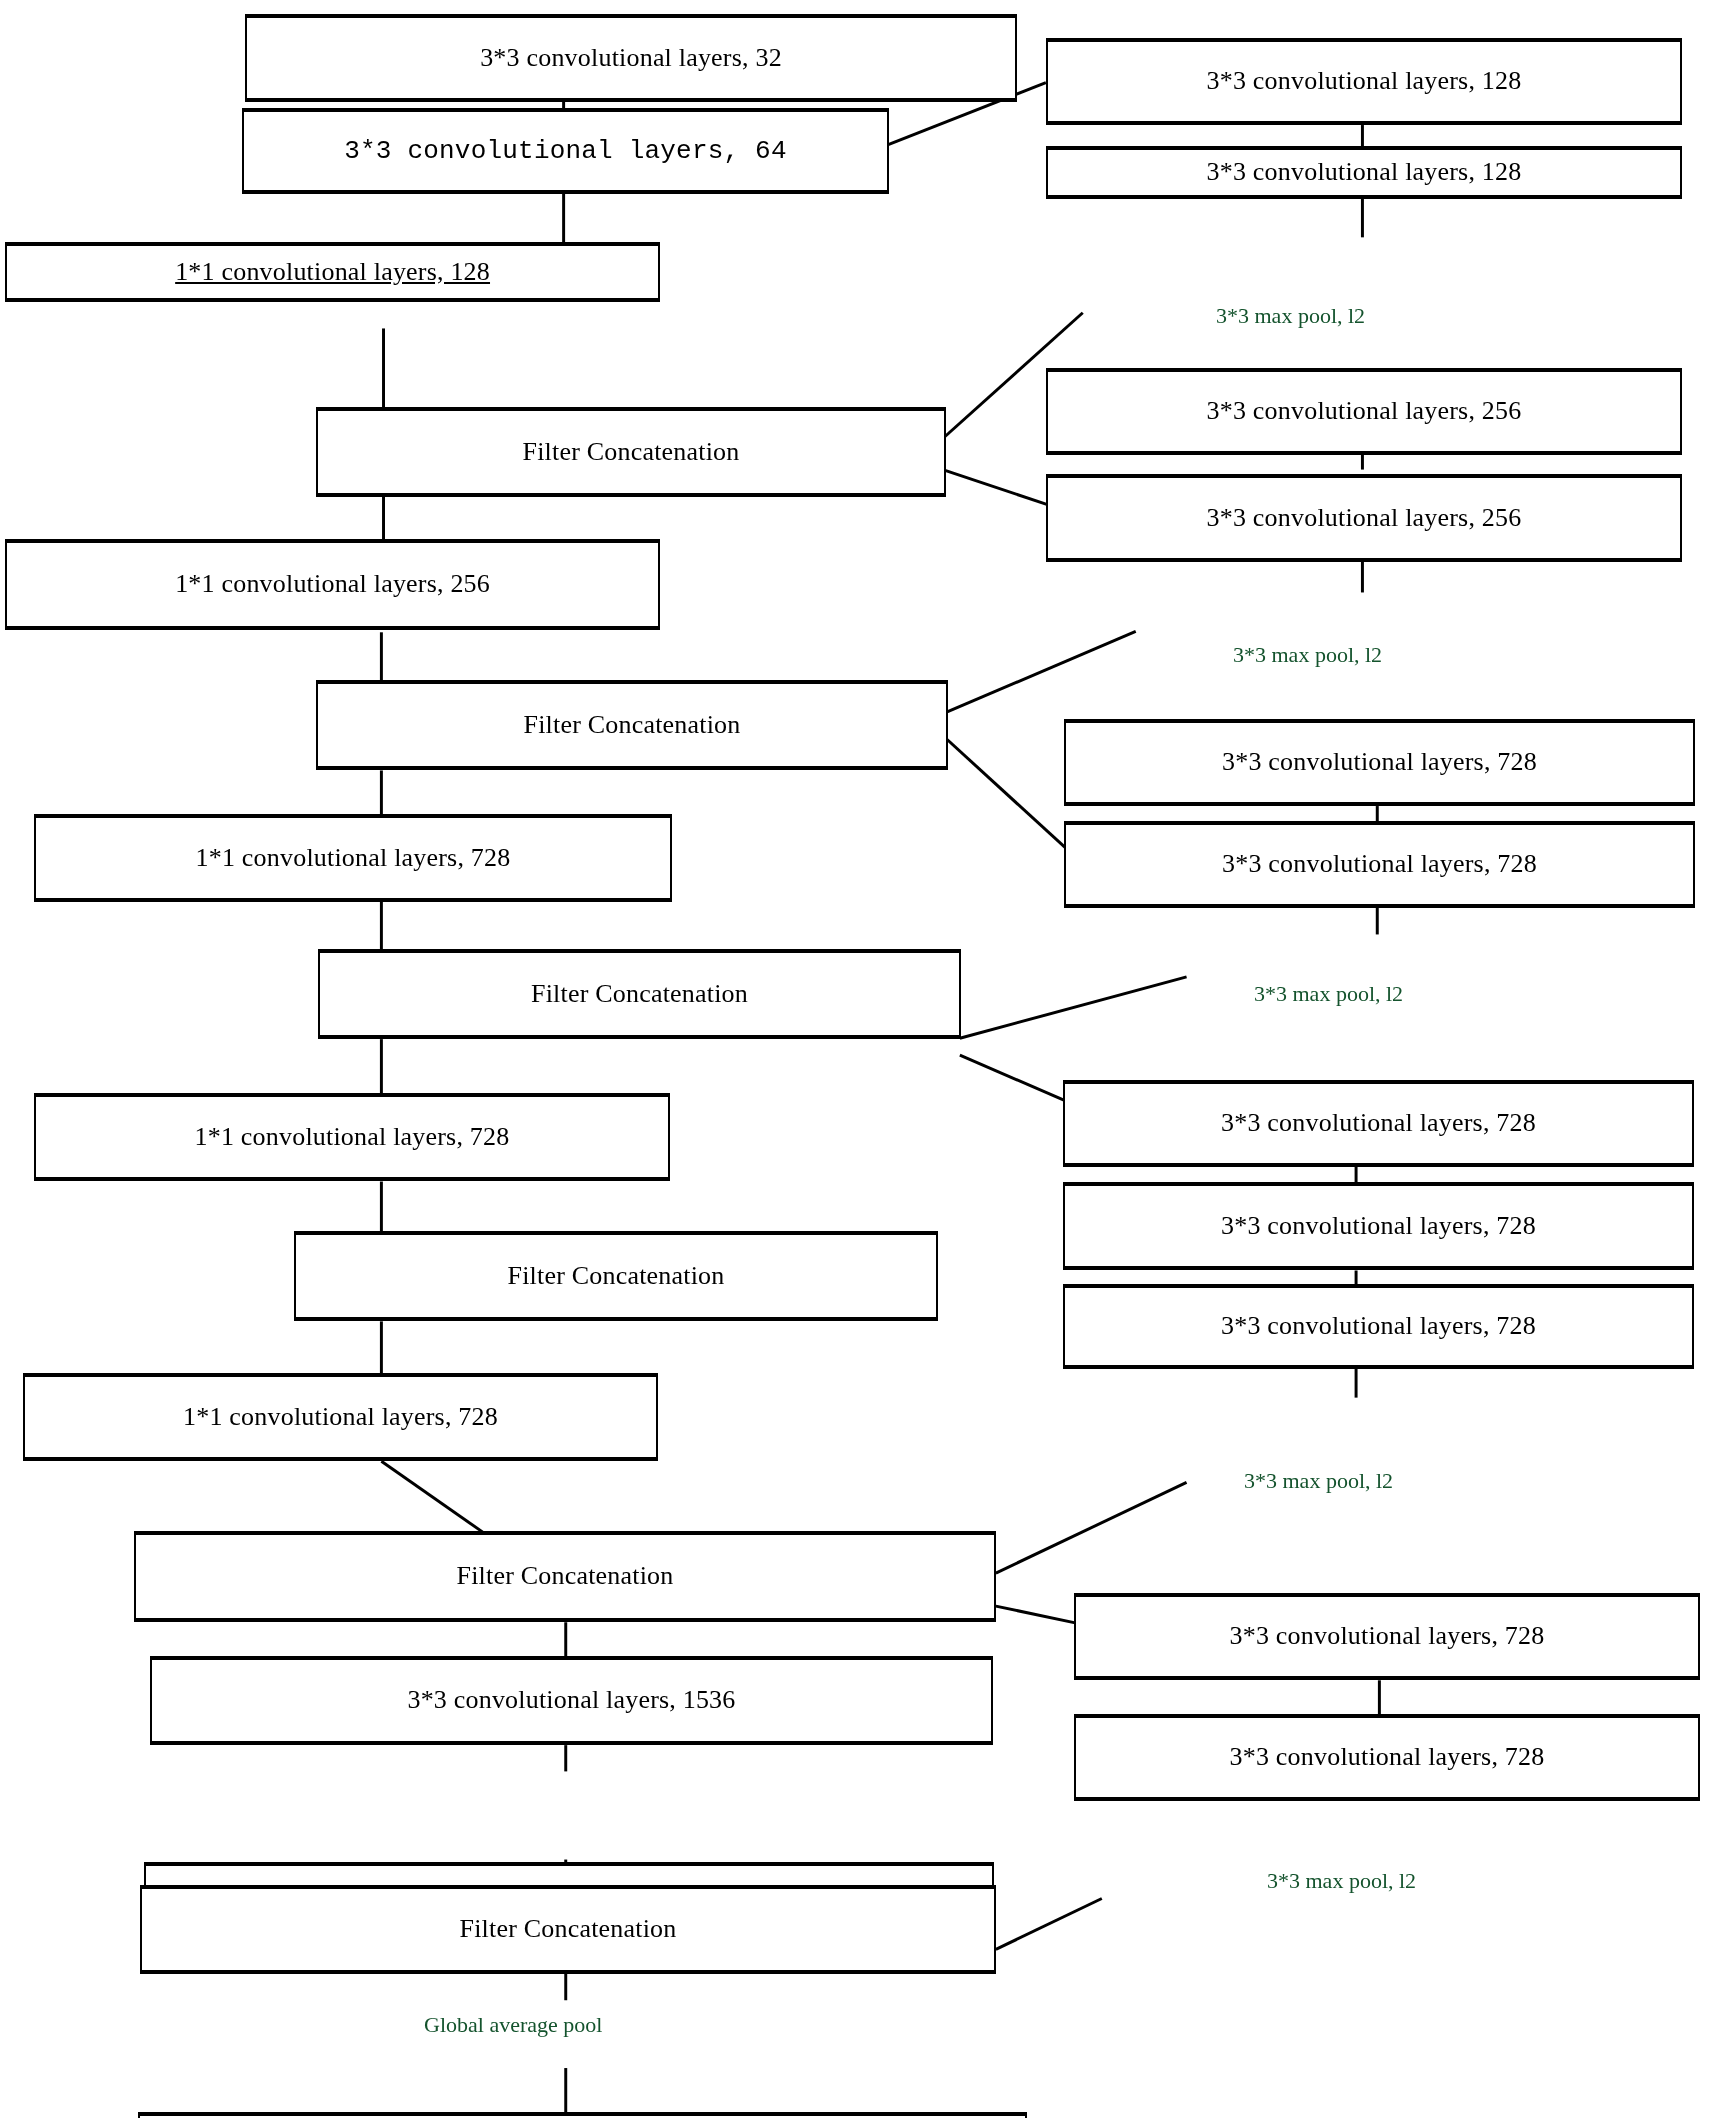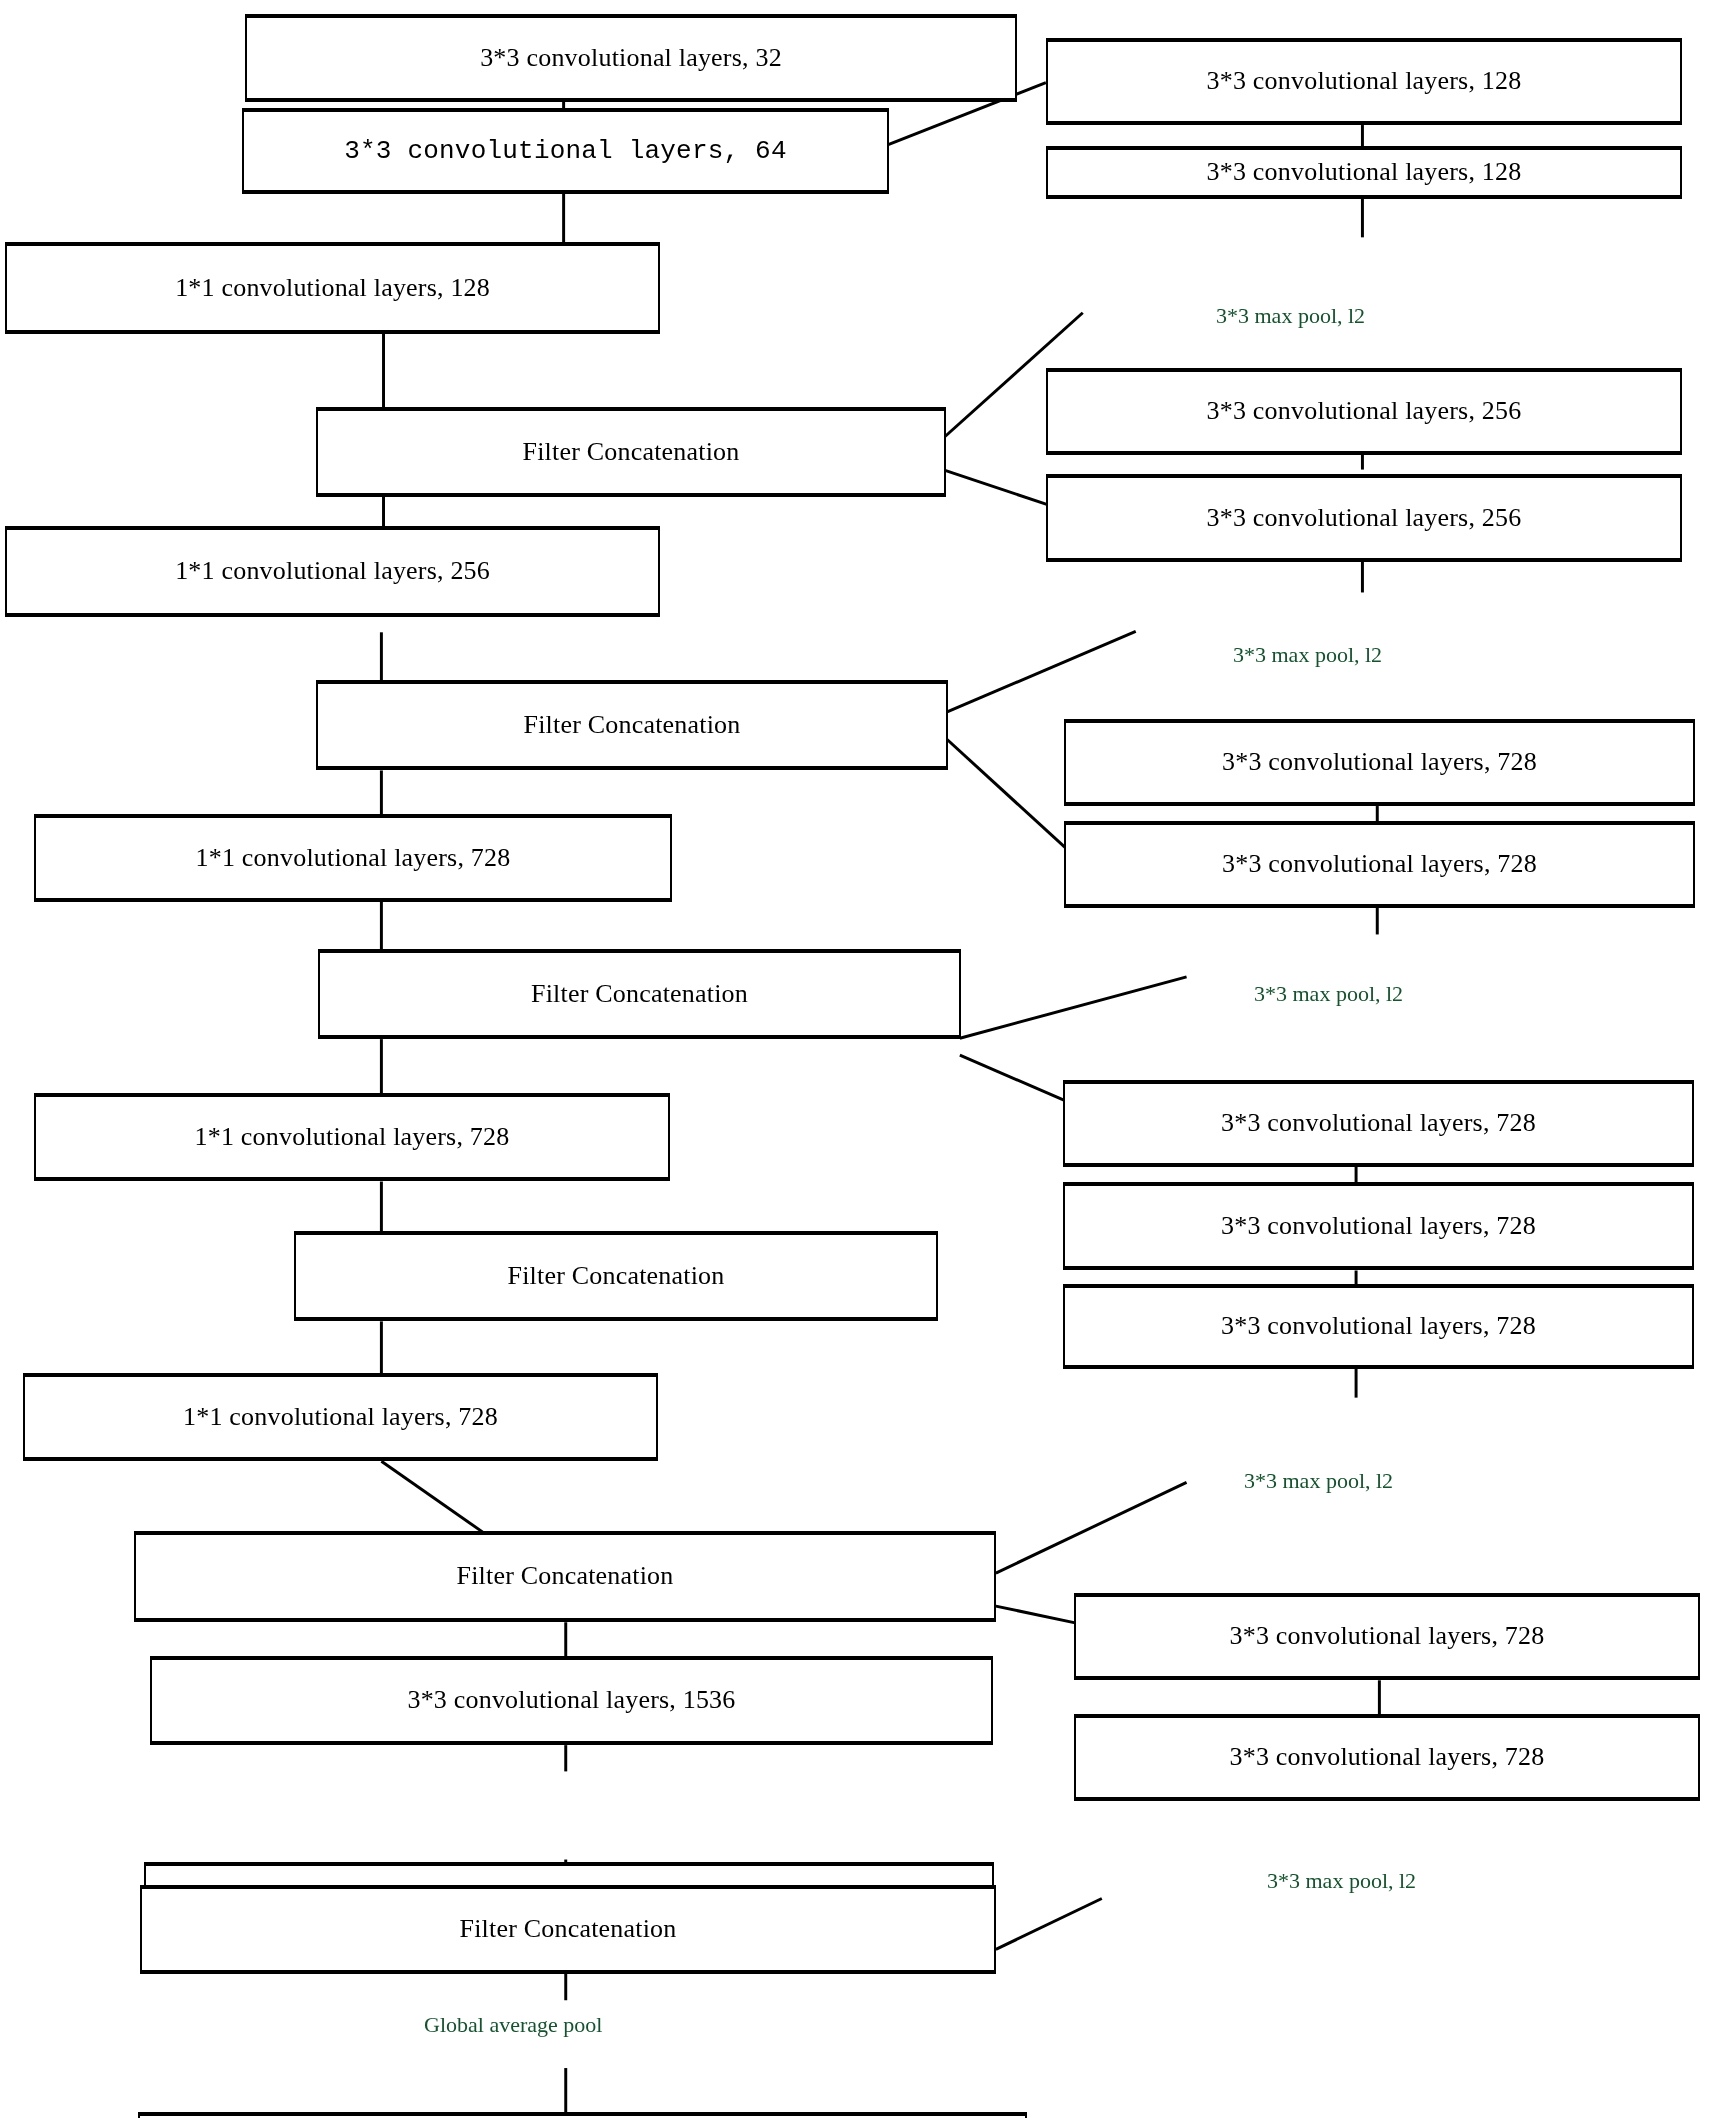--- a/index.html
+++ b/index.html
@@ -106,29 +106,29 @@
   </svg>
 
   <div class="node heavy" style="left:245px; top:14px; width:772px; height:88px;">
     <span>3*3 convolutional layers, 32</span>
   </div>
 
   <div class="node heavy" style="left:242px; top:108px; width:647px; height:86px;font-family:Liberation Mono, monospace;">
     <span>3*3 convolutional layers, 64</span>
   </div>
 
-  <div class="node heavy" style="left:5.1px; top:242px; width:655px; height:92px;">
+  <div class="node heavy" style="left:5.1px; top:242px; width:655px; height:60px;text-decoration:underline;">
     <span>1*1 convolutional layers, 128</span>
   </div>
 
   <div class="node heavy" style="left:316px; top:407px; width:630px; height:90px;">
     <span>Filter Concatenation</span>
   </div>
 
-  <div class="node heavy" style="left:5.1px; top:526px; width:655px; height:91px;">
+  <div class="node heavy" style="left:5.1px; top:539px; width:655px; height:91px;">
     <span>1*1 convolutional layers, 256</span>
   </div>
 
   <div class="node heavy" style="left:316px; top:680px; width:632px; height:90px;">
     <span>Filter Concatenation</span>
   </div>
 
   <div class="node heavy" style="left:34px; top:814px; width:638px; height:88px;">
     <span>1*1 convolutional layers, 728</span>
   </div>

